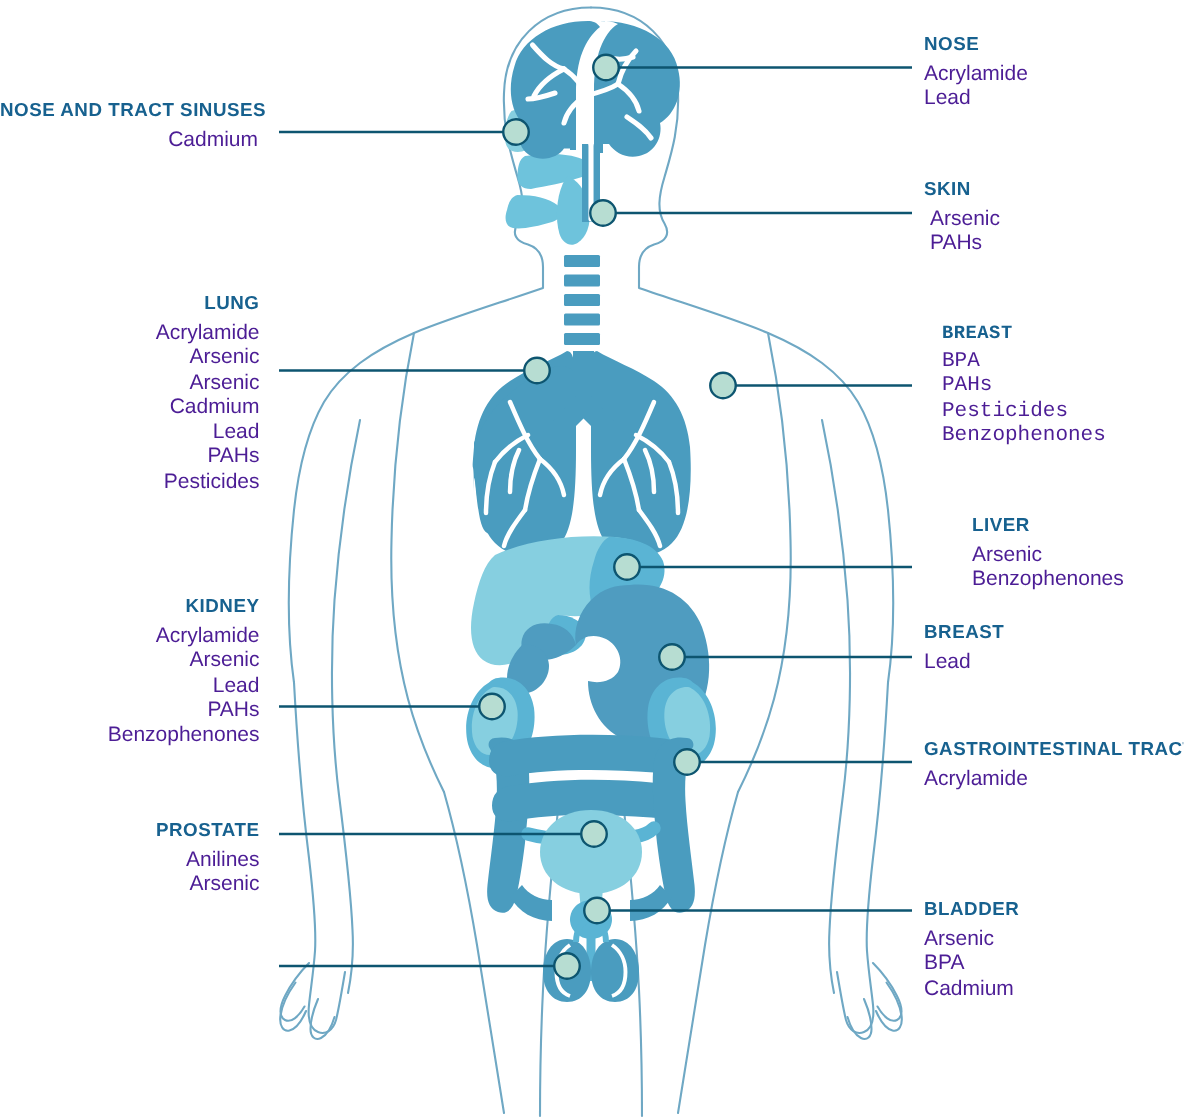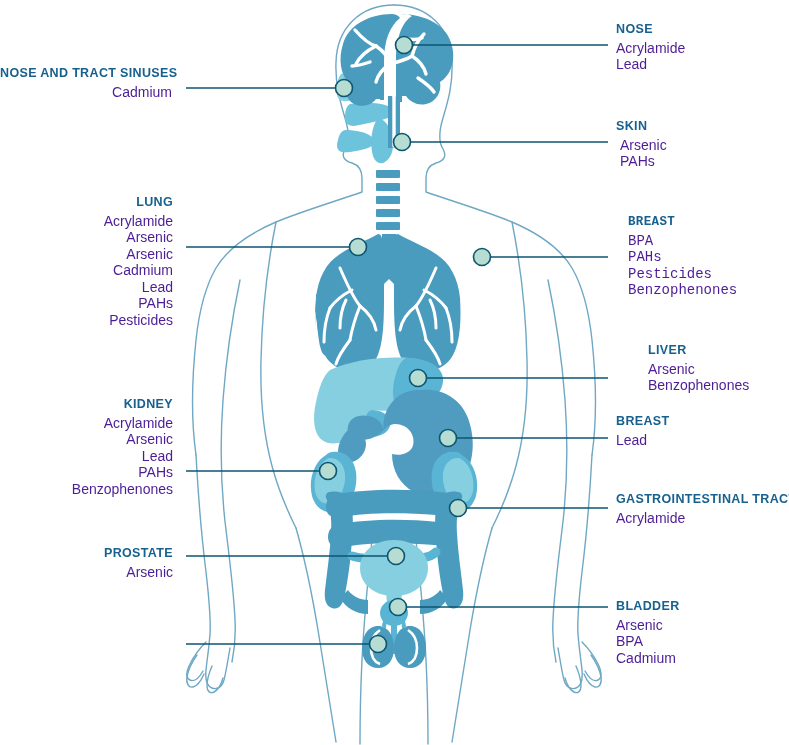--- a/index.html
+++ b/index.html
@@ -501,20 +501,21 @@
     <div class="organ-title">KIDNEY</div>
     <div class="chem">Acrylamide</div>
     <div class="chem">Arsenic</div>
     <div class="chem">Lead</div>
     <div class="chem">PAHs</div>
     <div class="chem">Benzophenones</div>
   </div>
 
   <div class="callout left" style="left:0px; top:546px; width:173px;">
     <div class="organ-title">PROSTATE</div>
+    <div class="chem">Anilines</div>
     <div class="chem">Arsenic</div>
   </div>
 
   <div class="callout left" style="left:0px; top:634px; width:173px;">
   </div>
 
   <div class="callout right" style="left:616px; top:22px;">
     <div class="organ-title">NOSE</div>
     <div class="chem">Acrylamide</div>
     <div class="chem">Lead</div>

